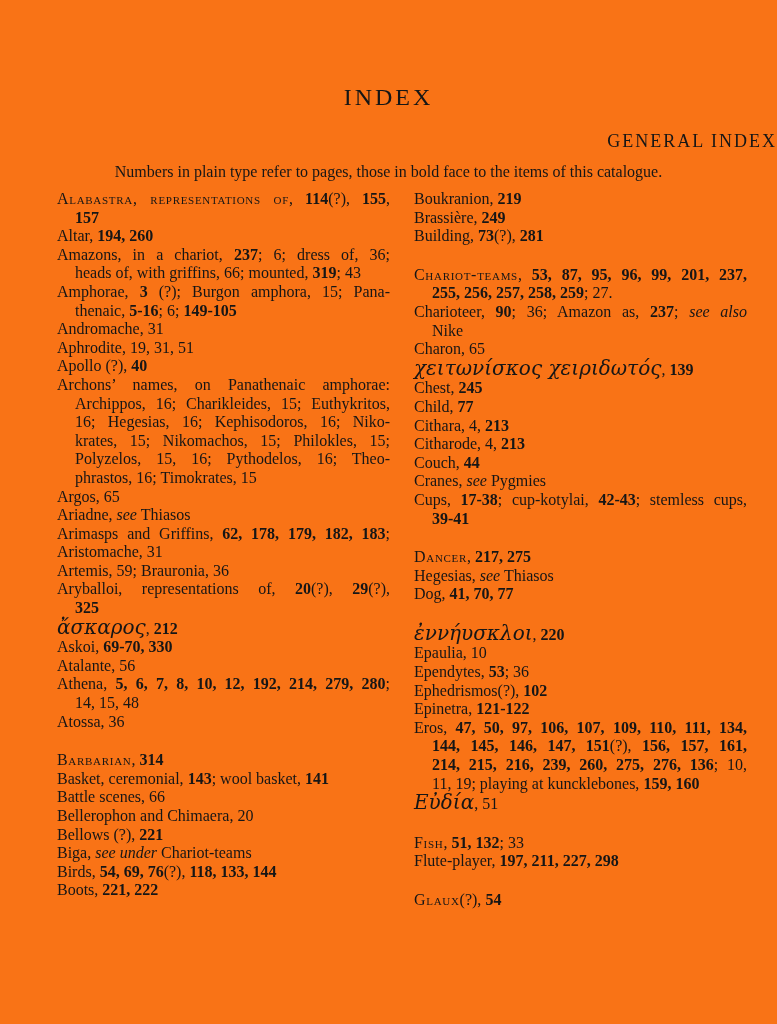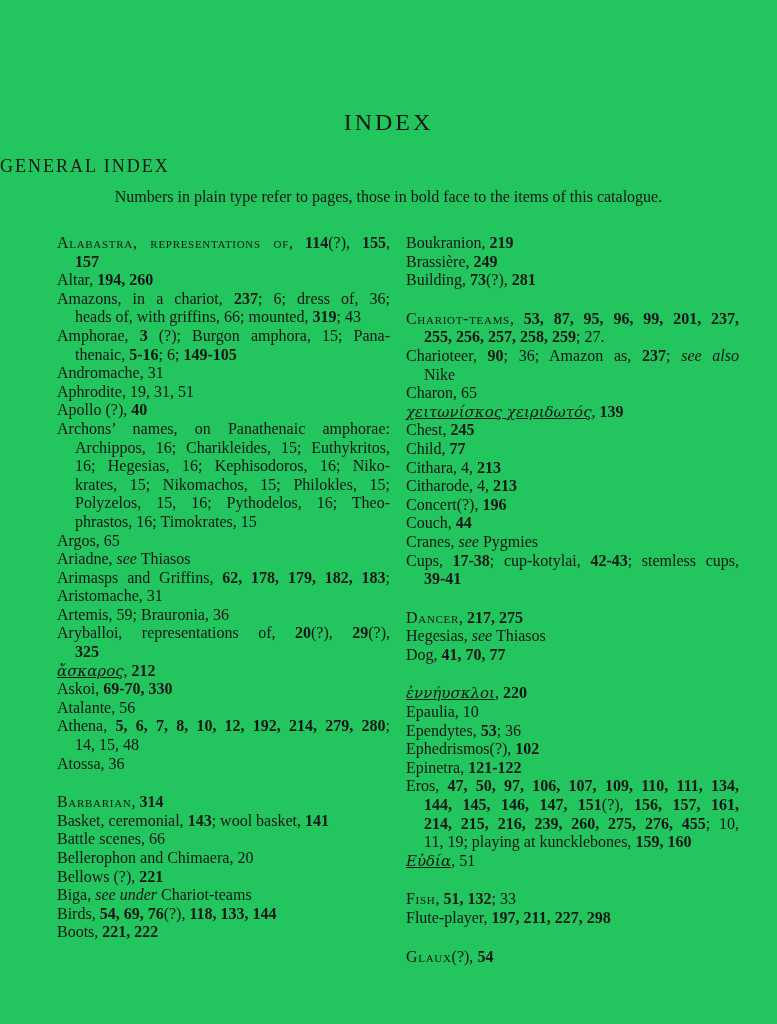--- a/index.html
+++ b/index.html
@@ -1,68 +1,68 @@
 <!DOCTYPE html>
 <html><head>
 <meta charset="utf-8">
 <style>
   html, body { margin: 0; padding: 0; background: #ffffff; }
   .page {
     position: relative;
     width: 777px;
     height: 1024px;
-    background: #22c55e;
+    background: #f97316;
     color: #161616;
     font-family: "Liberation Serif", serif;
     box-sizing: border-box;
-    padding-top: 109px;
+    padding-top: 84px;
     overflow: hidden;
   }
   .title {
     margin: 0;
     text-align: center;
     font-size: 24px;
     font-weight: normal;
     letter-spacing: 3px;
   }
   .subtitle {
     margin: 20px 0 0 0;
-    text-align: left;
+    text-align: right;
     font-size: 18px;
     font-weight: normal;
     letter-spacing: 2px;
   }
   .note {
     margin: 11px 0 0 0;
     text-align: center;
     font-size: 16px;
   }
   .columns {
     display: flex;
-    margin: 28px 0 0 57px;
-    gap: 16px;
+    margin: 9px 0 0 57px;
+    gap: 24px;
   }
   .col { width: 333px; font-size: 16px; }
   .block + .block { margin-top: 20px; }
   .line {
     line-height: 18.6px;
     text-align: left;
     white-space: normal;
   }
   .line.just {
     text-align: justify;
     text-align-last: justify;
     text-justify: inter-word;
   }
   .line.ind { padding-left: 18px; }
   .s-p { }
   .s-b { font-weight: bold; }
   .s-i { font-style: italic; }
   .s-sc { font-variant: small-caps; letter-spacing: 0.7px; }
-  .s-gi { font-style: italic; font-family: "DejaVu Serif", serif; font-size: 15px; text-decoration: underline; }
+  .s-gi { font-style: italic; font-family: "DejaVu Serif", serif; font-size: 20px; }
 </style>
 </head>
 <body>
 
 <div class="page">
   <h1 class="title">INDEX</h1>
   <h2 class="subtitle">GENERAL INDEX</h2>
   <p class="note">Numbers in plain type refer to pages, those in bold face to the items of this catalogue.</p>
   <div class="columns">
     <div class="col" id="col-left">
@@ -118,40 +118,39 @@
           <div class="line just"><span class="s-sc">Chariot-teams</span><span class="s-p">, </span><span class="s-b">53, 87, 95, 96, 99, 201, 237,</span></div>
           <div class="line ind"><span class="s-b">255, 256, 257, 258, 259</span><span class="s-p">; 27.</span></div>
           <div class="line just"><span class="s-p">Charioteer, </span><span class="s-b">90</span><span class="s-p">; 36; Amazon as, </span><span class="s-b">237</span><span class="s-p">; </span><span class="s-i">see also</span></div>
           <div class="line ind"><span class="s-p">Nike</span></div>
           <div class="line"><span class="s-p">Charon, 65</span></div>
           <div class="line"><span class="s-gi">χειτωνίσκος χειριδωτός</span><span class="s-p">, </span><span class="s-b">139</span></div>
           <div class="line"><span class="s-p">Chest, </span><span class="s-b">245</span></div>
           <div class="line"><span class="s-p">Child, </span><span class="s-b">77</span></div>
           <div class="line"><span class="s-p">Cithara, 4, </span><span class="s-b">213</span></div>
           <div class="line"><span class="s-p">Citharode, 4, </span><span class="s-b">213</span></div>
-          <div class="line"><span class="s-p">Concert(?), </span><span class="s-b">196</span></div>
           <div class="line"><span class="s-p">Couch, </span><span class="s-b">44</span></div>
           <div class="line"><span class="s-p">Cranes, </span><span class="s-i">see</span><span class="s-p"> Pygmies</span></div>
           <div class="line just"><span class="s-p">Cups, </span><span class="s-b">17-38</span><span class="s-p">; cup-kotylai, </span><span class="s-b">42-43</span><span class="s-p">; stemless cups,</span></div>
           <div class="line ind"><span class="s-b">39-41</span></div>
         </div>
         <div class="block">
           <div class="line"><span class="s-sc">Dancer</span><span class="s-p">, </span><span class="s-b">217, 275</span></div>
           <div class="line"><span class="s-p">Hegesias, </span><span class="s-i">see</span><span class="s-p"> Thiasos</span></div>
           <div class="line"><span class="s-p">Dog, </span><span class="s-b">41, 70, 77</span></div>
         </div>
         <div class="block">
           <div class="line"><span class="s-gi">ἐννήυσκλοι</span><span class="s-p">, </span><span class="s-b">220</span></div>
           <div class="line"><span class="s-p">Epaulia, 10</span></div>
           <div class="line"><span class="s-p">Ependytes, </span><span class="s-b">53</span><span class="s-p">; 36</span></div>
           <div class="line"><span class="s-p">Ephedrismos(?), </span><span class="s-b">102</span></div>
           <div class="line"><span class="s-p">Epinetra, </span><span class="s-b">121-122</span></div>
           <div class="line just"><span class="s-p">Eros, </span><span class="s-b">47, 50, 97, 106, 107, 109, 110, 111, 134,</span></div>
           <div class="line ind just"><span class="s-b">144, 145, 146, 147, 151</span><span class="s-p">(?), </span><span class="s-b">156, 157, 161,</span></div>
-          <div class="line ind just"><span class="s-b">214, 215, 216, 239, 260, 275, 276, 455</span><span class="s-p">; 10,</span></div>
+          <div class="line ind just"><span class="s-b">214, 215, 216, 239, 260, 275, 276, 136</span><span class="s-p">; 10,</span></div>
           <div class="line ind"><span class="s-p">11, 19; playing at kuncklebones, </span><span class="s-b">159, 160</span></div>
           <div class="line"><span class="s-gi">Εὐδία</span><span class="s-p">, 51</span></div>
         </div>
         <div class="block">
           <div class="line"><span class="s-sc">Fish</span><span class="s-p">, </span><span class="s-b">51, 132</span><span class="s-p">; 33</span></div>
           <div class="line"><span class="s-p">Flute-player, </span><span class="s-b">197, 211, 227, 298</span></div>
         </div>
         <div class="block">
           <div class="line"><span class="s-sc">Glaux</span><span class="s-p">(?), </span><span class="s-b">54</span></div>
         </div>

